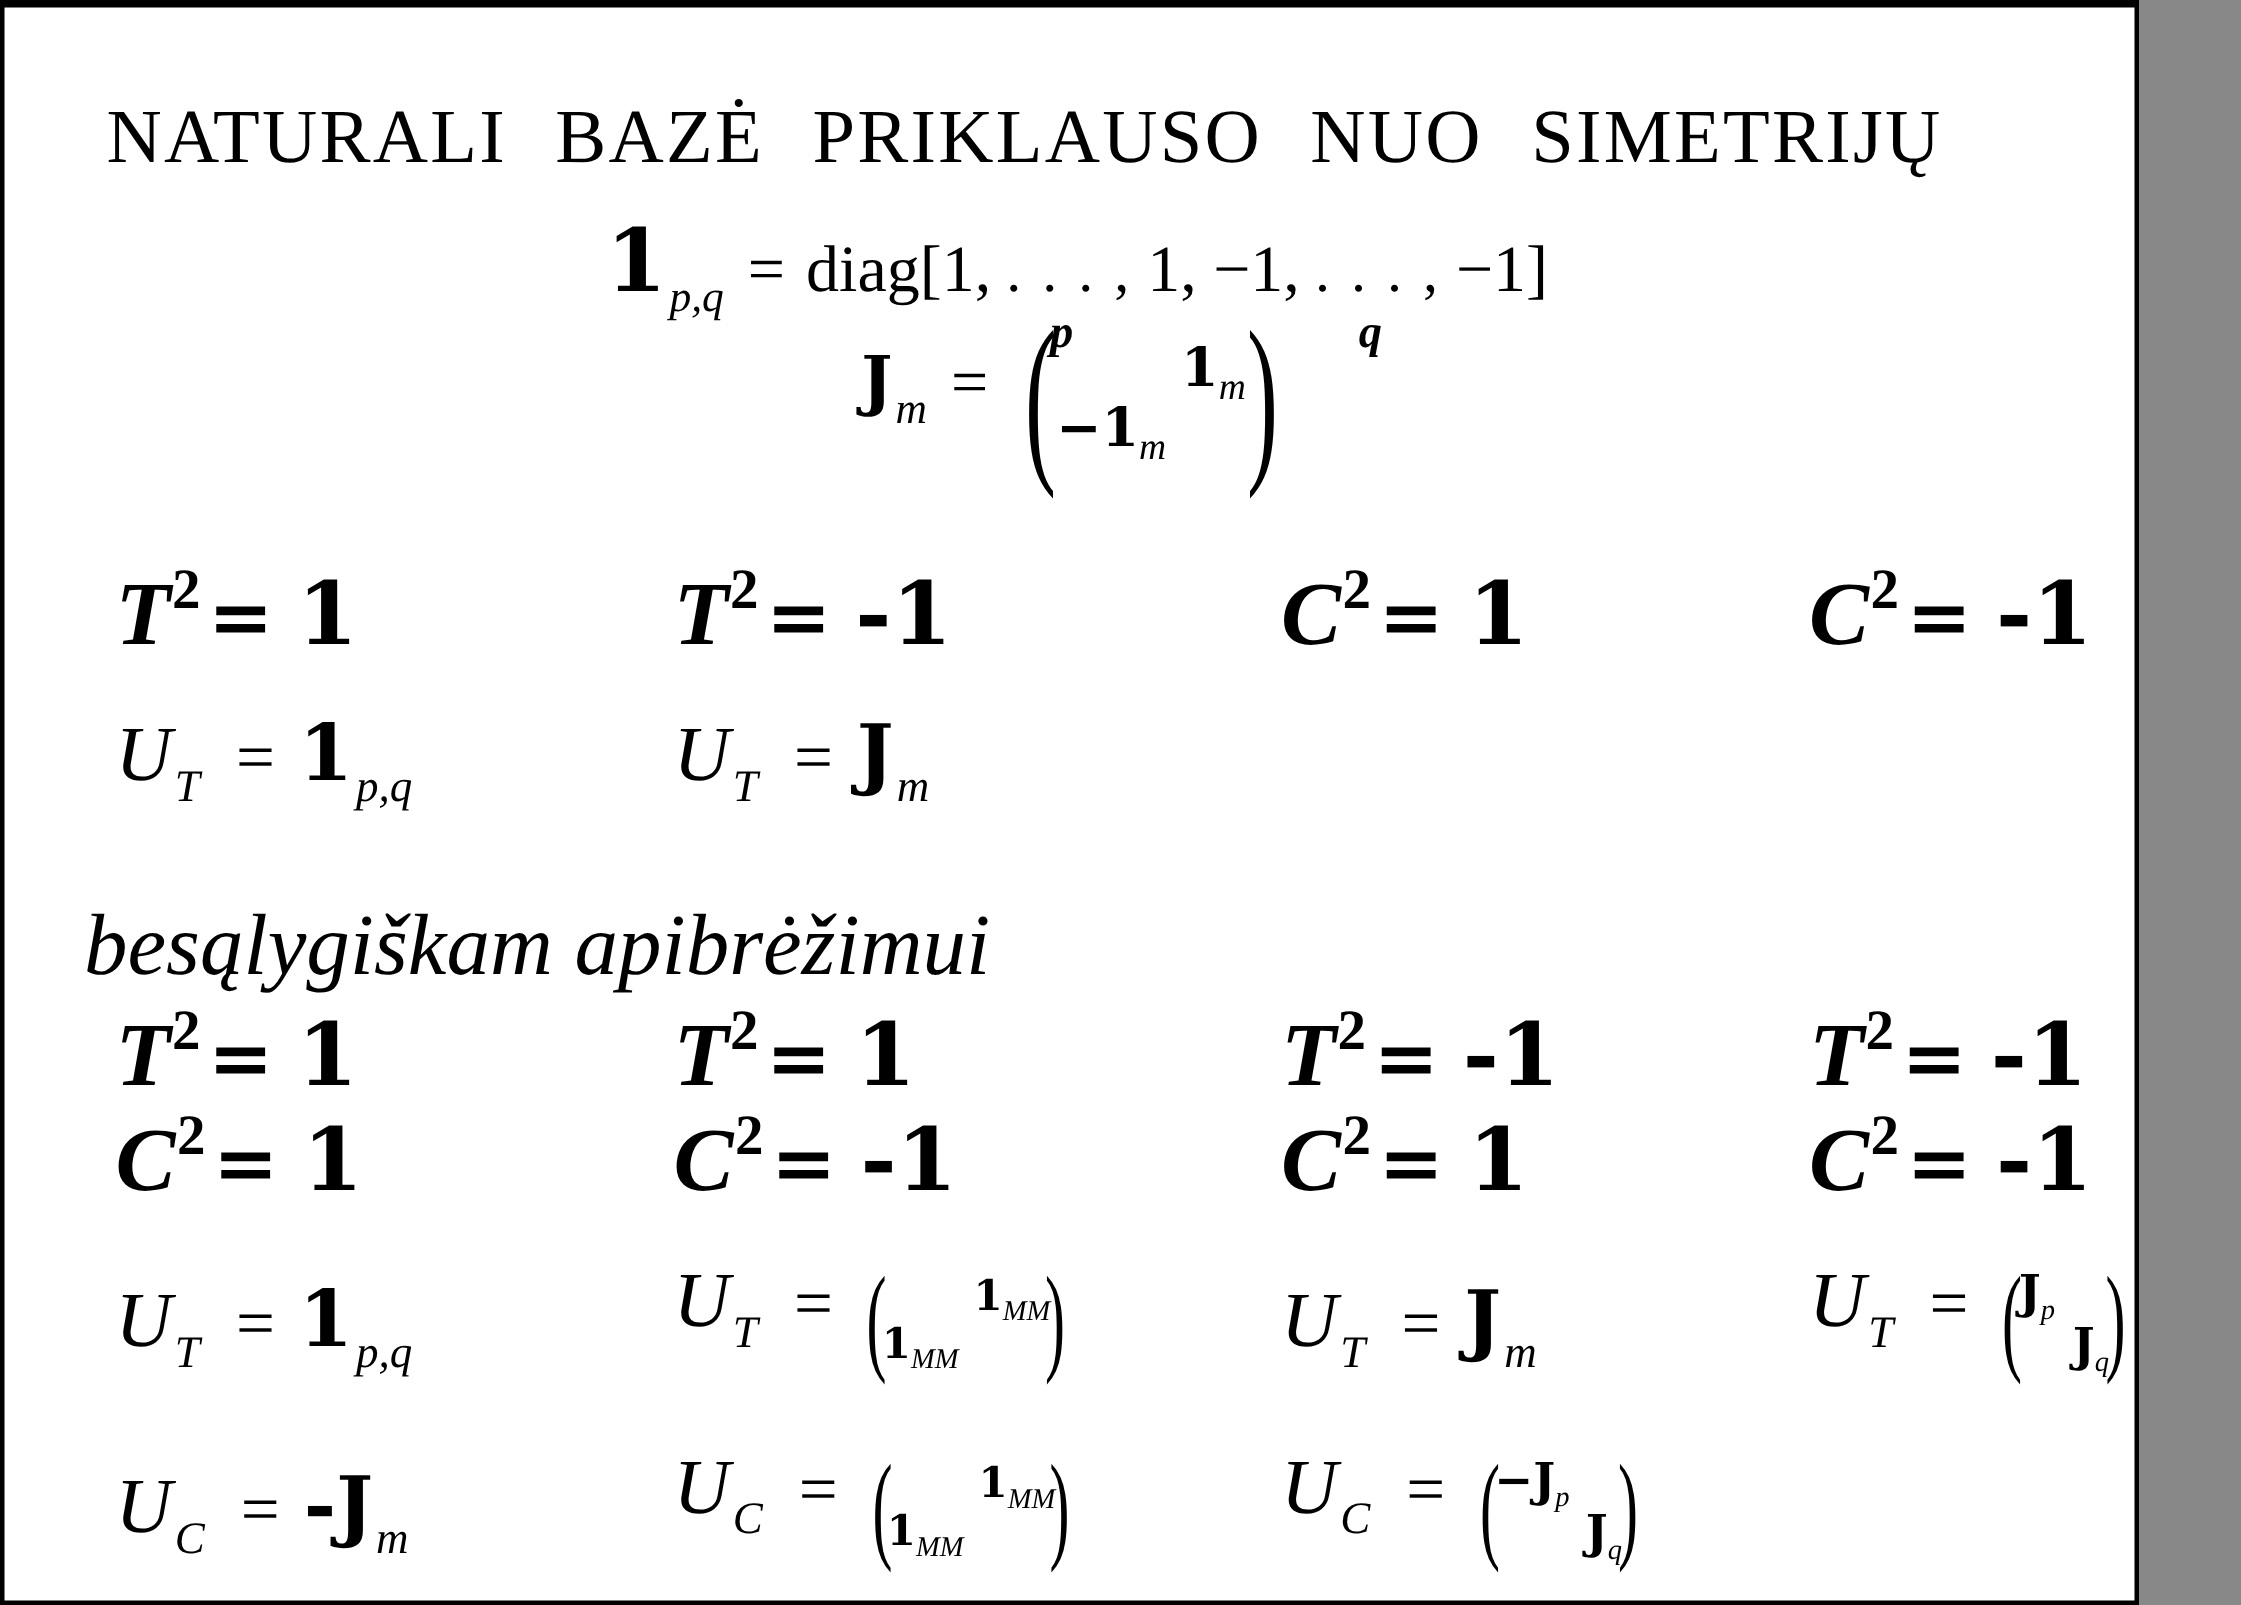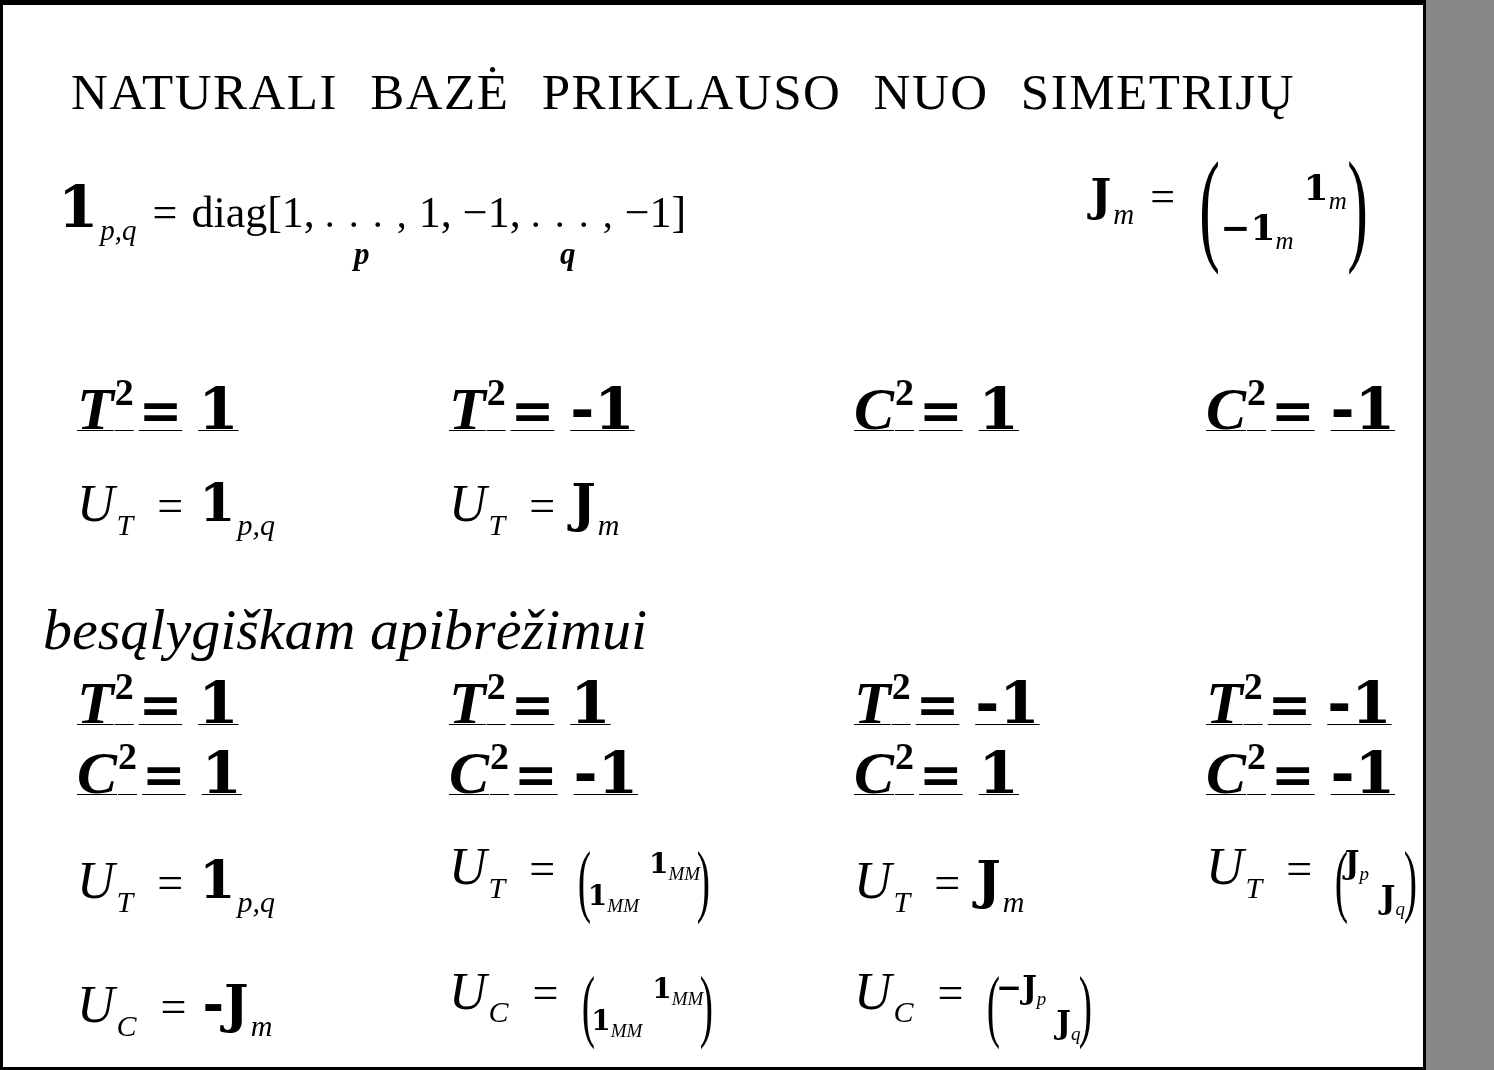--- a/index.html
+++ b/index.html
@@ -21,21 +21,21 @@
   .title {
     position: absolute; top: 58px; left: 0; right: 60px;
     text-align: center;
     font-family: "Liberation Serif", serif;
     font-size: 51px; letter-spacing: 1.5px; word-spacing: 18px;
     white-space: nowrap;
   }
 
   
   .defs { position: absolute; top: 140px; left: 55px; right: 45px;
-          display: flex; justify-content: space-between; align-items: center; }
+          display: flex; justify-content: space-between; align-items: center; flex-direction: column; }
   .formula { white-space: nowrap; }
 
   .d1   { font: 700 58px/1 "DejaVu Serif", serif; }
   .dsub { font: italic 400 29px/1 "Liberation Serif", serif; position: relative; top: 13px; margin: 0 2px 0 2px; }
   .deq  { font: 400 44px/1 "Liberation Serif", serif; margin: 0 14px; }
   .drm  { font: 400 44px/1 "Liberation Serif", serif; }
   .stk  { display: inline-block; position: relative; margin: 0 6px; }
   .dots { font: 400 40px/1 "Liberation Serif", serif; letter-spacing: 2px; }
   .under { position: absolute; left: 44%; transform: translateX(-50%); top: 44px;
            font: italic 700 31px/1 "Liberation Serif", serif; }
@@ -43,49 +43,49 @@
   .jb   { font: 700 44px/1 "DejaVu Serif", serif; }
 
   
   .mat  { display: inline-flex; align-items: center; vertical-align: middle; }
   .par  { font-family: "Liberation Serif", serif; font-weight: 400;
           display: inline-block; line-height: 1; transform: scaleX(0.5); }
   .mat-lg .par { font-size: 124px; }
   .mat-sm .par { font-size: 80px; }
   .cells { display: grid; grid-template-columns: auto auto;
            align-items: center; justify-items: center;
-           gap: 4px 10px; margin: 15px -10px; }
+           gap: 4px 10px; margin: 15px -10px; text-align: center; }
   .cell  { min-width: 26px; min-height: 14px; white-space: nowrap; }
   .m1    { font: 700 36px/1 "DejaVu Serif", serif; }
   .msub  { font: italic 400 25px/1 "Liberation Serif", serif; position: relative; top: 9px; }
   .s1    { font: 700 28px/1 "DejaVu Serif", serif; }
   .sj    { font: 700 31px/1 "DejaVu Serif", serif; }
   .ssub  { font: italic 400 19px/1 "Liberation Serif", serif; position: relative; top: 7px; }
 
   
   .h1 { position: absolute; top: 302px; left: 62px;
         font: italic 400 58px/1 "Liberation Serif", serif; }
-  .h2row { position: absolute; top: 596px; left: 40px;
+  .h2row { position: absolute; top: 596px; left: 53px;
            display: flex; align-items: baseline; gap: 72px; }
   .h2 { font: italic 400 58px/1 "Liberation Serif", serif; }
 
   
   .grid4 { position: absolute; left: 64px; right: 0;
            display: grid; grid-template-columns: 372px 405px 352px auto;
            align-items: center; }
   .r-s1cond { top: 374px; }
   .r-s1u    { top: 472px; }
   .r-s2t    { top: 668px; }
   .r-s2c    { top: 738px; }
   .r-s2ut   { top: 820px; min-height: 110px; }
   .r-s2uc   { top: 942px; min-height: 115px; }
   .indent   { padding-left: 10px; }
 
   
-  .cond { white-space: nowrap; text-decoration: underline; }
+  .cond { white-space: nowrap; }
   .cv   { font: italic 700 60px/1 "Liberation Serif", serif; }
   .cs   { font: 700 38px/1 "Liberation Serif", serif; position: relative; top: -24px; left: 1px; }
   .ce   { font: 700 52px/1 "DejaVu Serif", serif; margin: 0 16px 0 6px; }
   .cl   { font: 700 58px/1 "DejaVu Serif", serif; }
 
   
   .ul  { white-space: nowrap; }
   .uv  { font: italic 400 52px/1 "Liberation Serif", serif; }
   .us  { font: italic 400 30px/1 "Liberation Serif", serif; position: relative; top: 14px; margin: 0 8px 0 2px; }
   .ue  { font: 400 46px/1 "Liberation Serif", serif; margin: 0 16px; }

